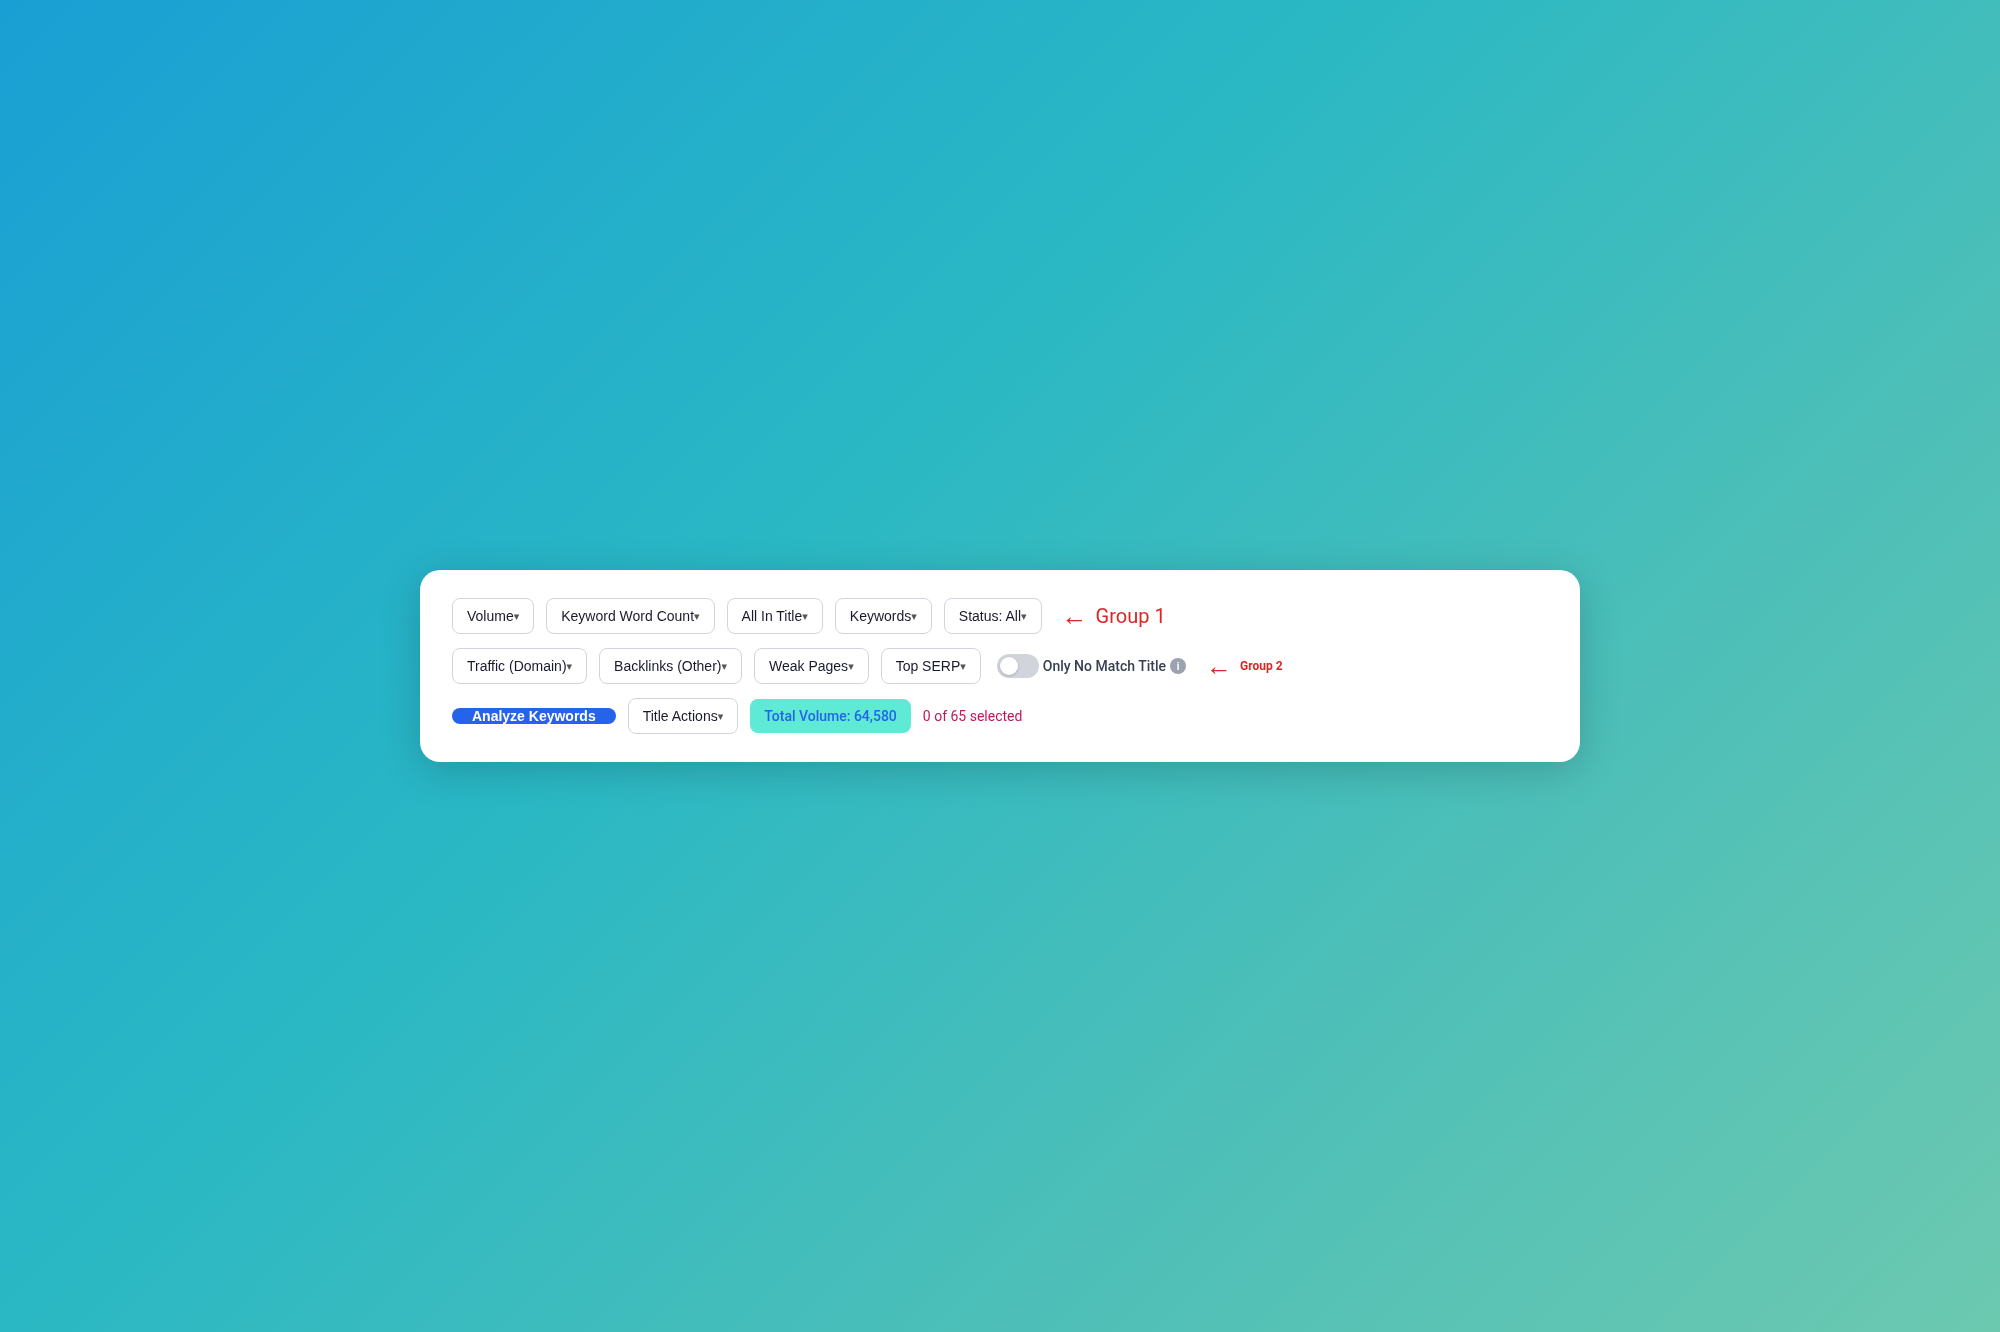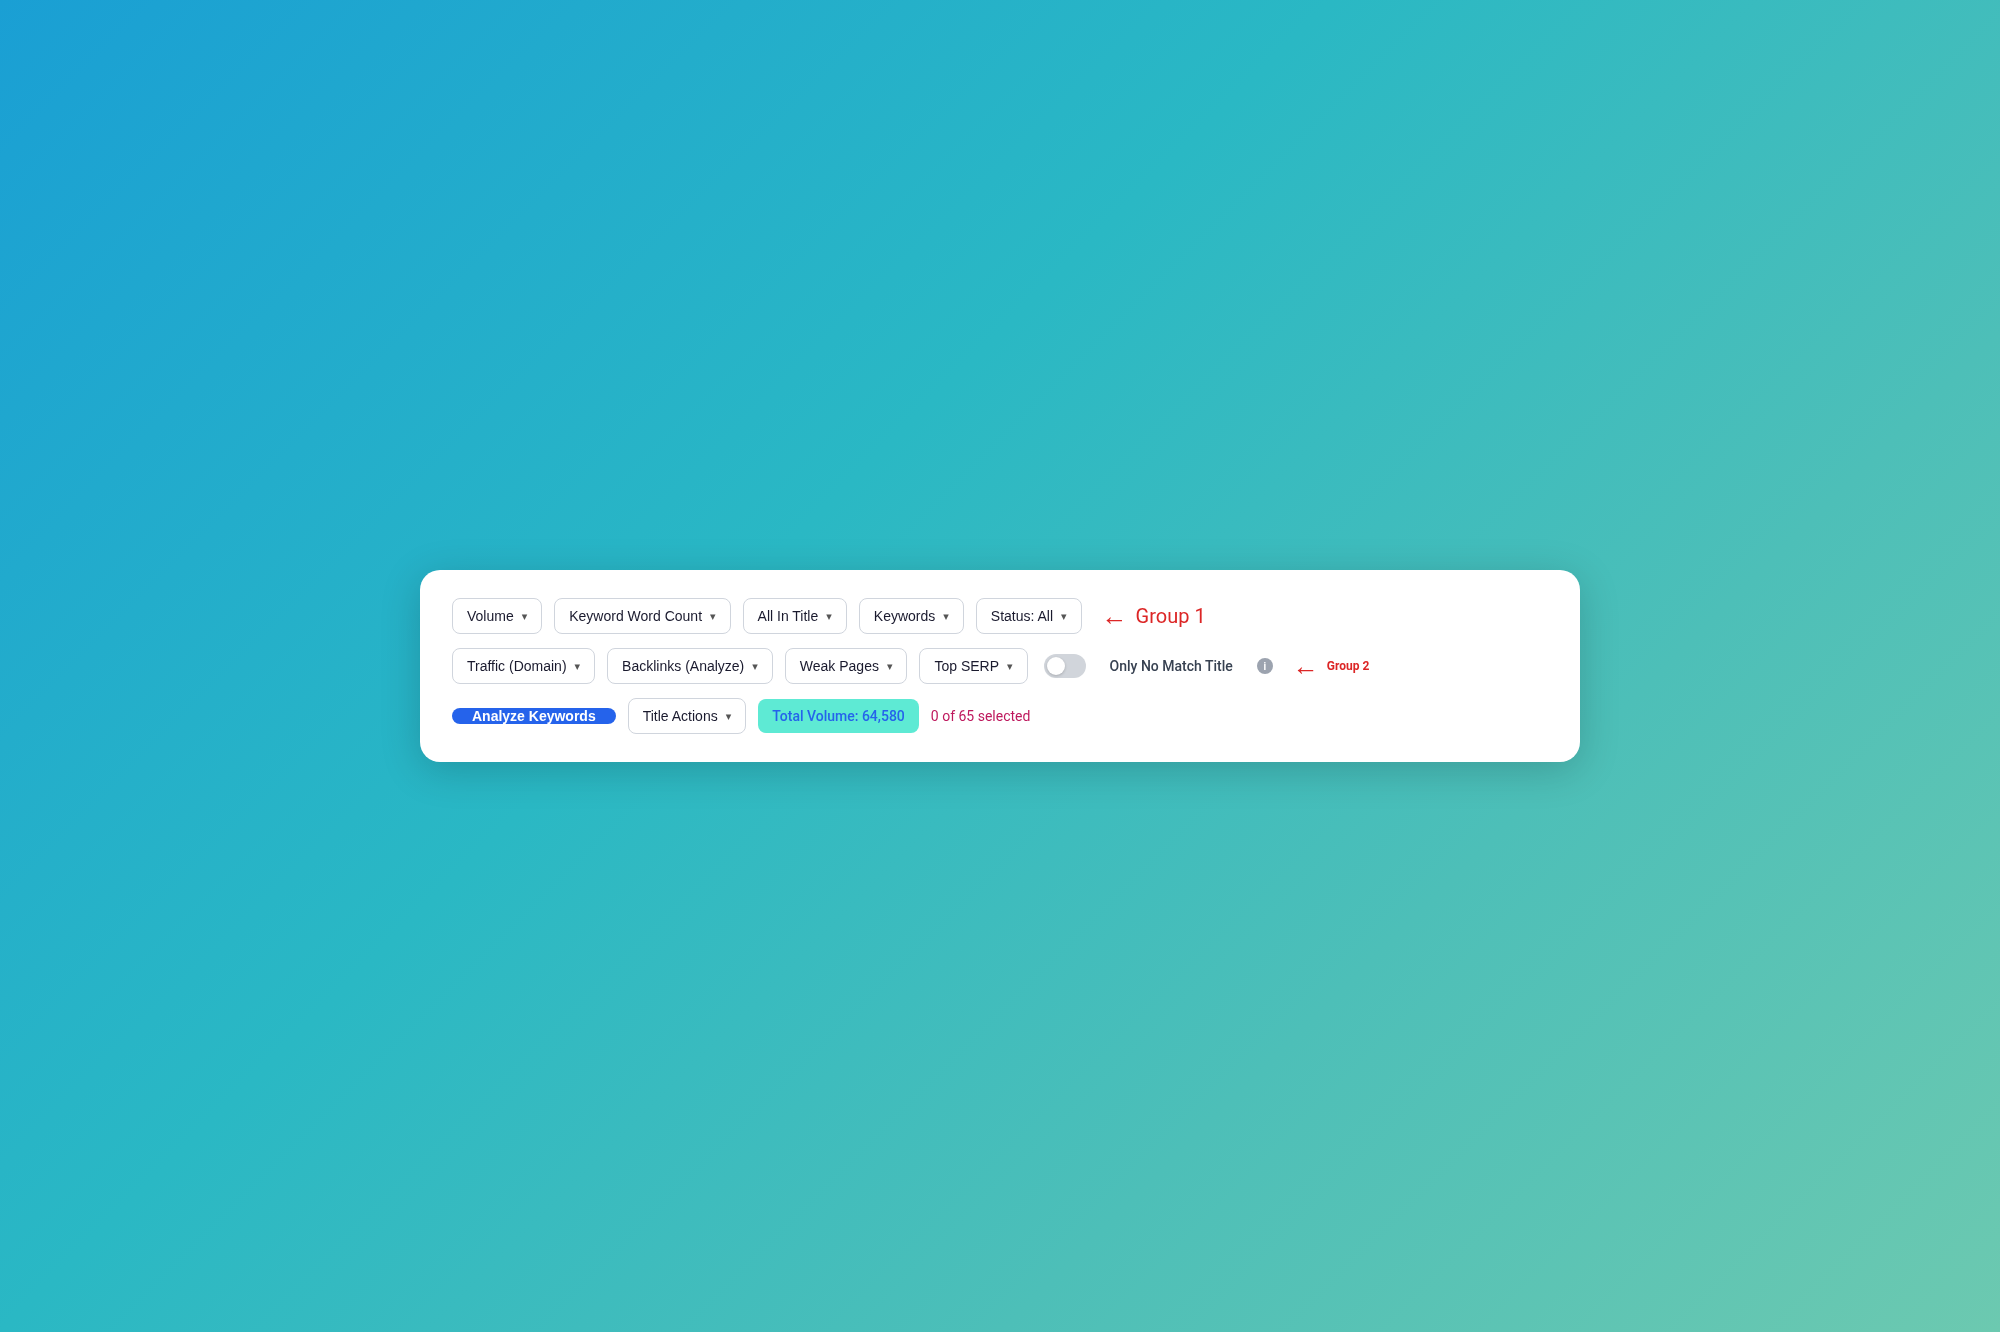--- a/index.html
+++ b/index.html
@@ -36,21 +36,21 @@
       flex-wrap: nowrap;
     }
 
     .row:last-child {
       margin-bottom: 0;
     }
 
     .dropdown-btn {
       display: flex;
       align-items: center;
-      gap: 8px;
+      gap: 0;
       padding: 9px 14px;
       border: 1.5px solid #d0d5dd;
       border-radius: 8px;
       background: #ffffff;
       color: #1a1a2e;
       font-size: 14px;
       font-weight: 500;
       cursor: pointer;
       white-space: nowrap;
     }
@@ -86,21 +86,21 @@
 
     .selected-text {
       color: #be185d;
       font-size: 14px;
       white-space: nowrap;
     }
 
     .toggle-area {
       display: flex;
       align-items: center;
-      gap: 24px;
+      gap: 4px;
       margin-left: 4px;
     }
 
     .toggle-switch {
       position: relative;
       width: 42px;
       height: 24px;
       background: #d1d5db;
       border-radius: 12px;
       cursor: pointer;
@@ -178,21 +178,21 @@
     </div>
   </div>
 
   <div class="row">
     <button class="dropdown-btn">
       <span>Traffic (Domain)</span>
       <span class="chevron">▾</span>
     </button>
 
     <button class="dropdown-btn">
-      <span>Backlinks (Analyze)</span>
+      <span>Backlinks (Other)</span>
       <span class="chevron">▾</span>
     </button>
 
     <button class="dropdown-btn">
       <span>Weak Pages</span>
       <span class="chevron">▾</span>
     </button>
 
     <button class="dropdown-btn">
       <span>Top SERP</span>

